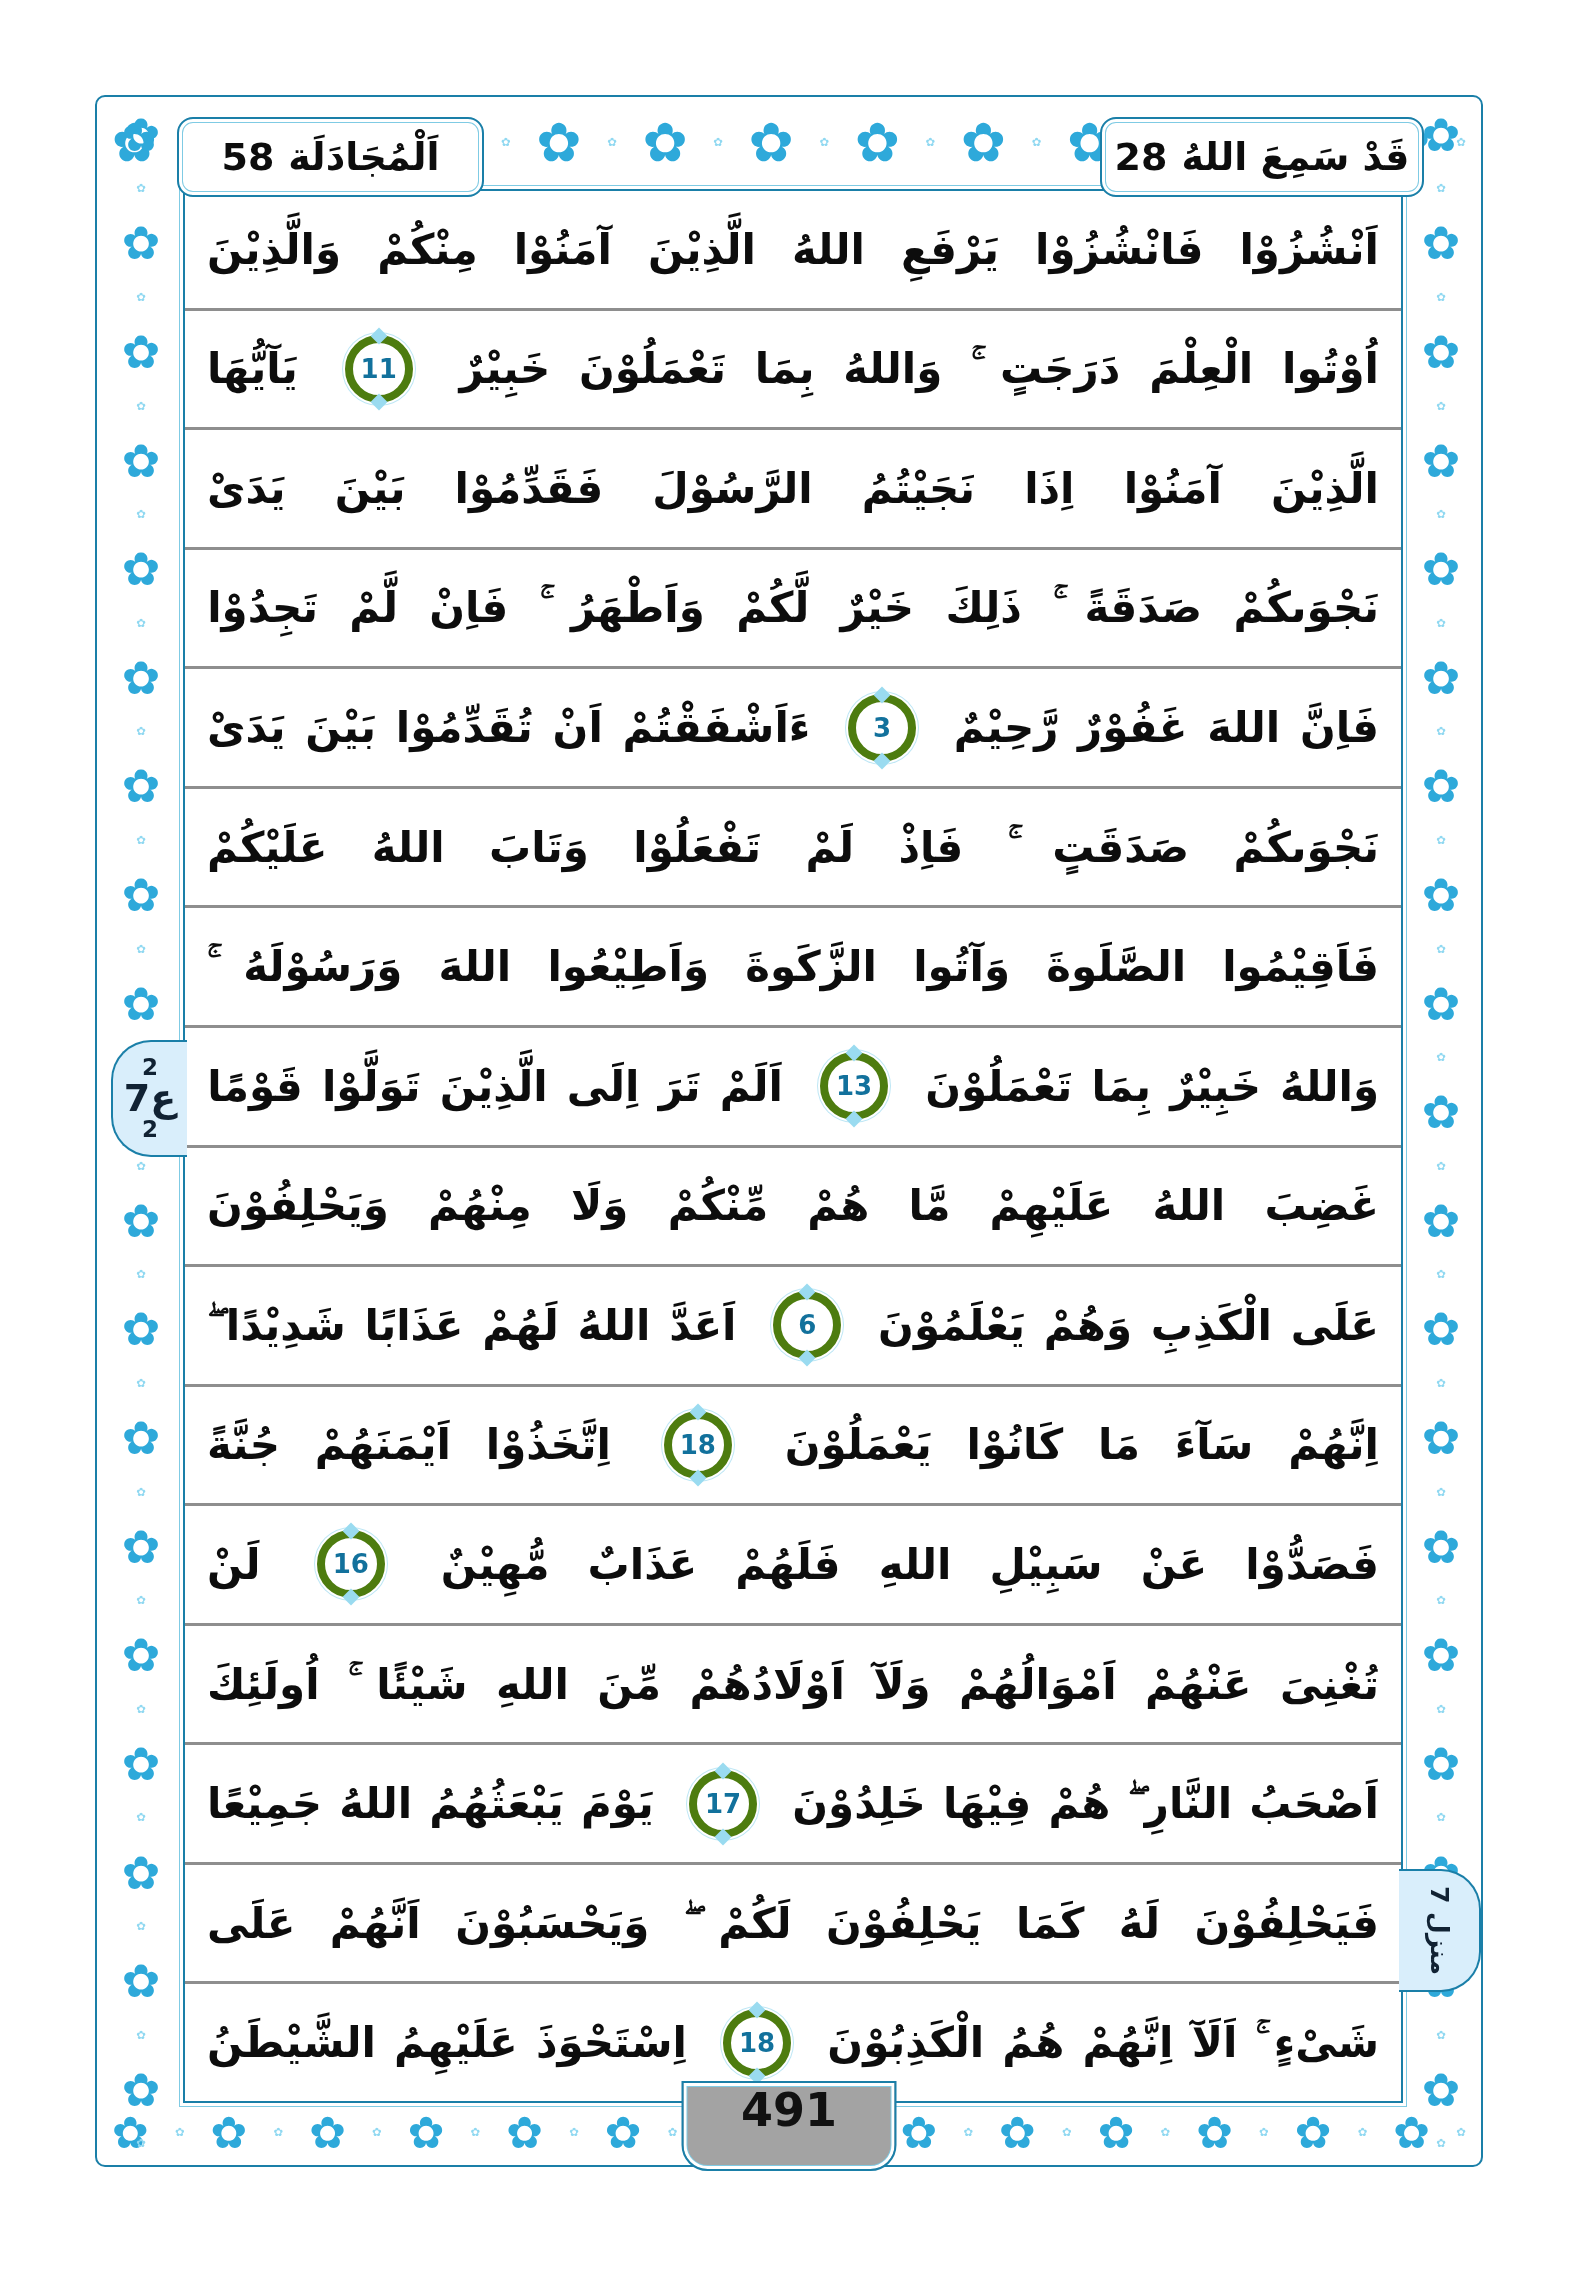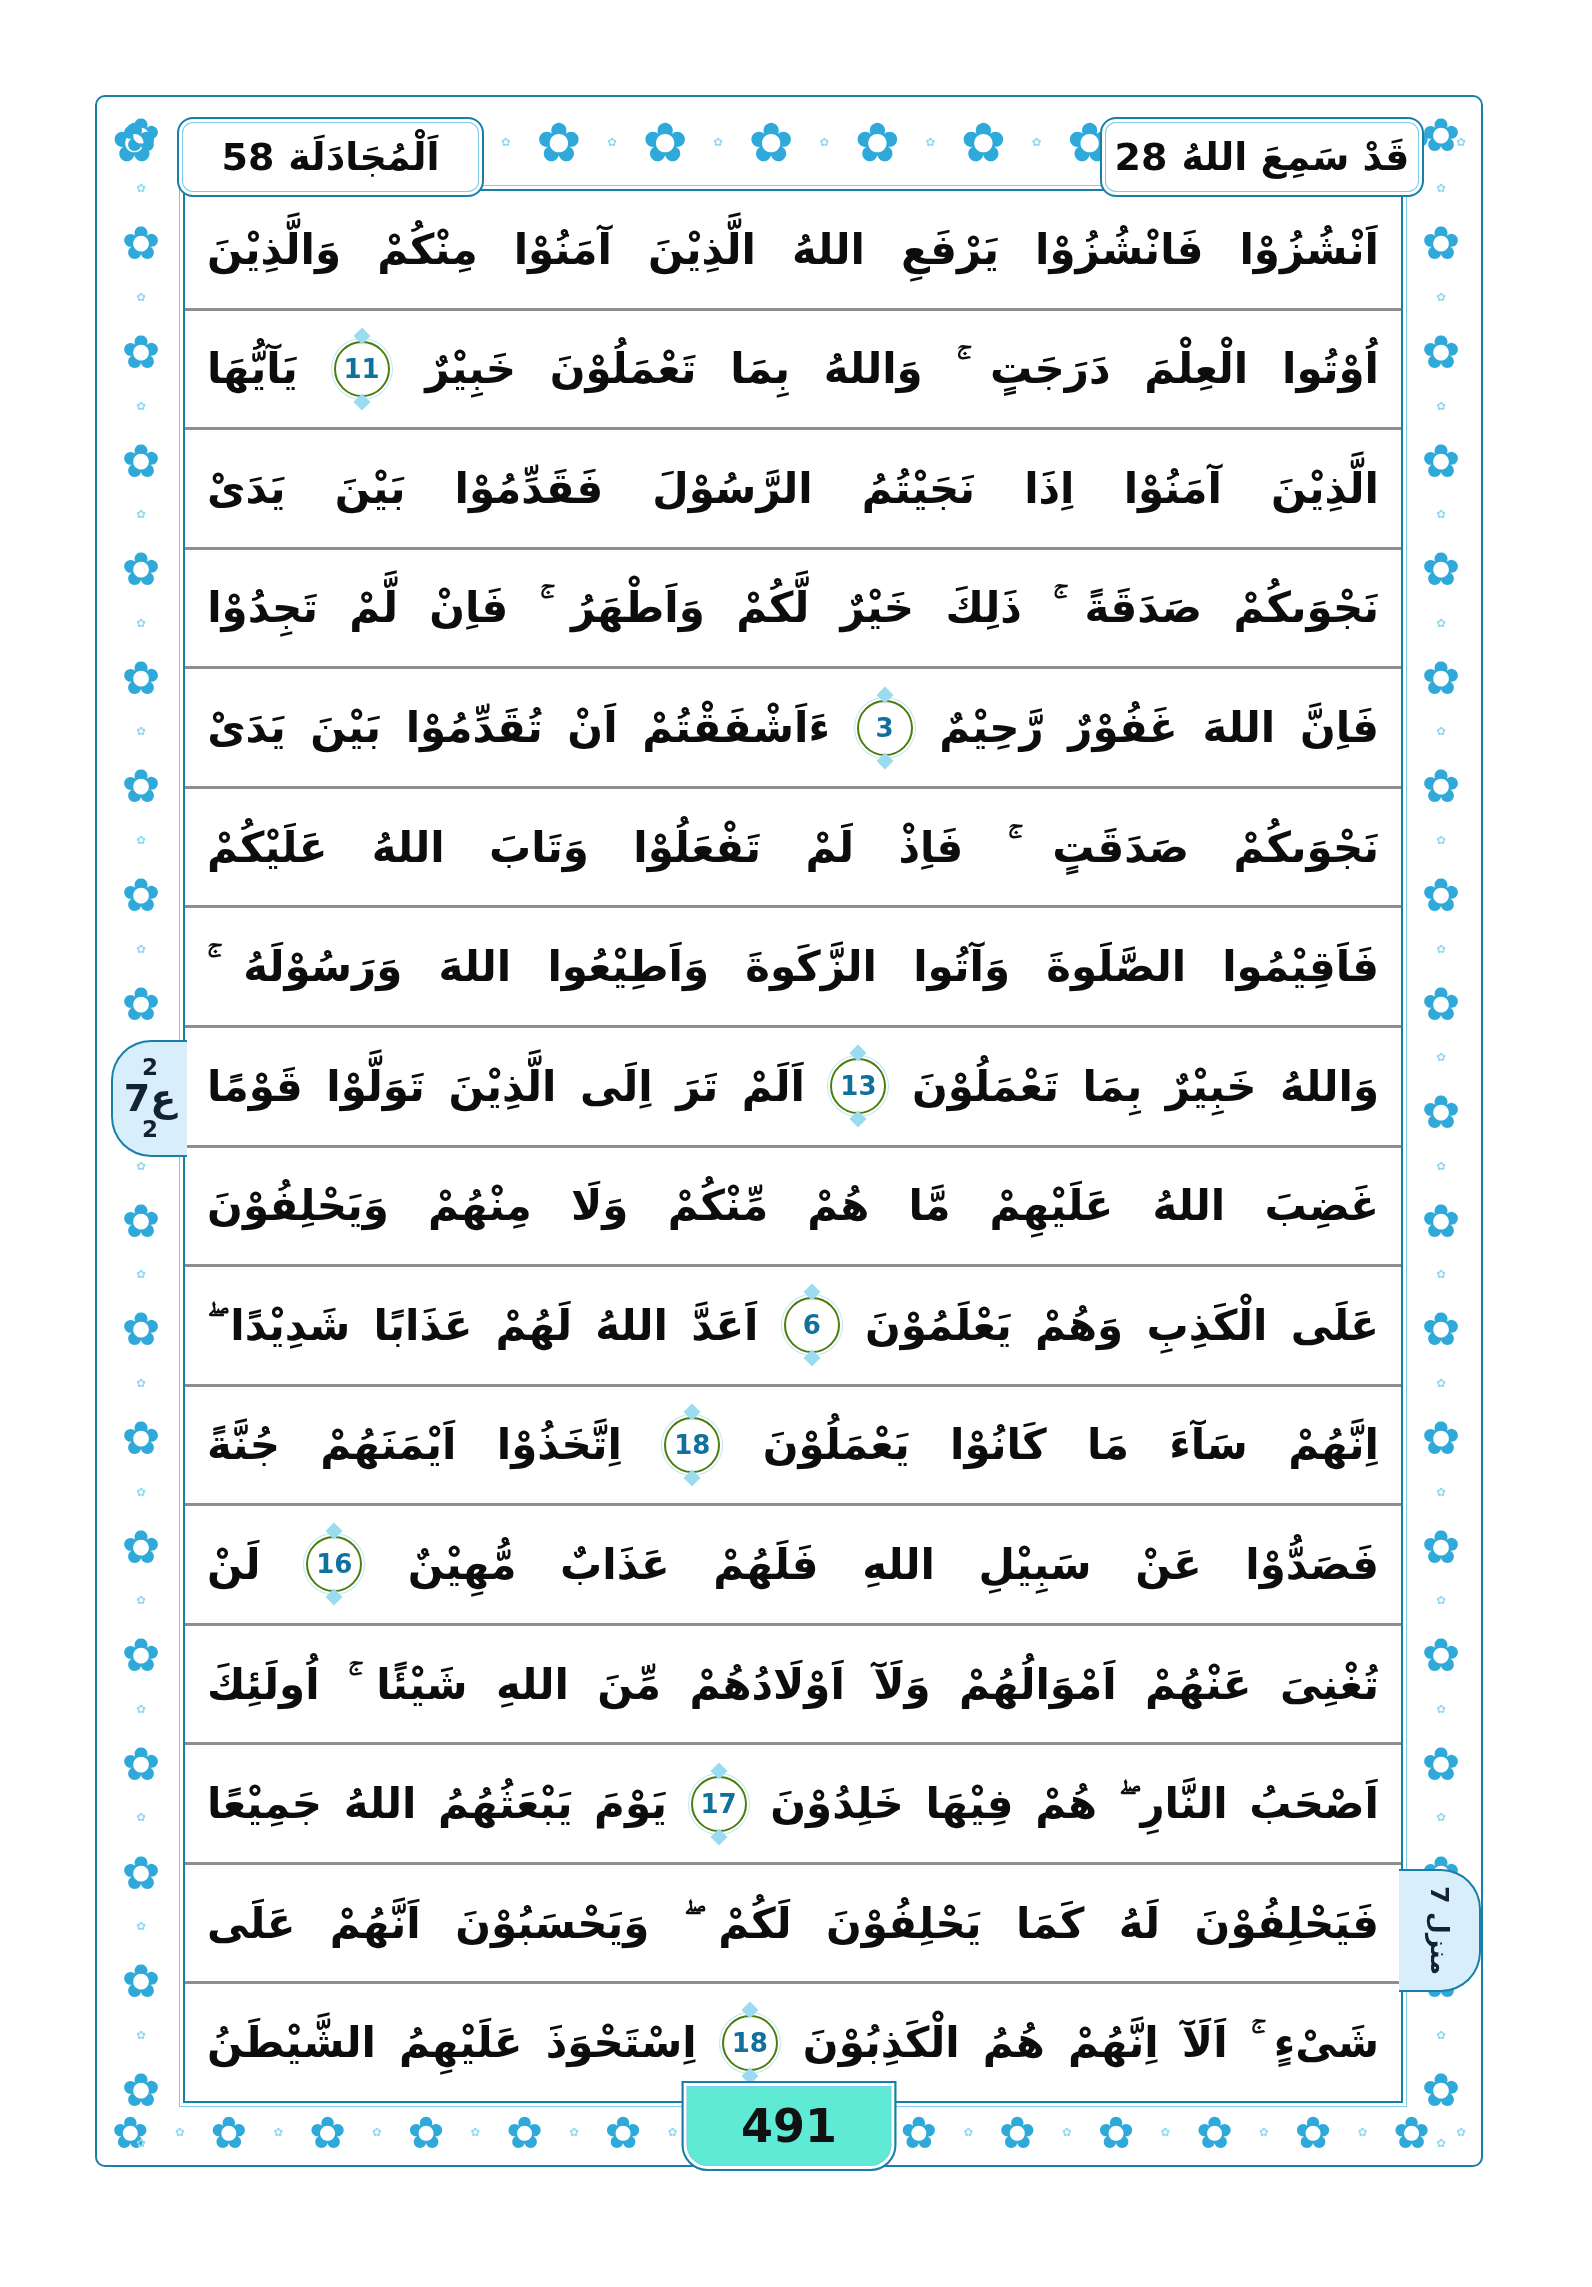--- a/index.html
+++ b/index.html
@@ -29,22 +29,22 @@
              box-shadow:0 0 0 3px #ffffff,0 0 0 4px #7fcbe4;
              display:flex;flex-direction:column;z-index:2;}
   .qline{flex:1;display:flex;direction:rtl;align-items:center;justify-content:space-between;
          padding:0 22px;font-size:42px;font-weight:bold;color:#0d0d0d;white-space:nowrap;}
   .qline + .qline{border-top:3px solid #8e8e8e;}
   .word{display:inline-block;}
 
   
   .vbadge{position:relative;display:inline-flex;align-items:center;justify-content:center;
           min-width:52px;height:52px;border-radius:50%;background:#ffffff;
-          border:2px solid #4d7c0f;box-shadow:0 0 0 2px #ffffff,0 0 0 3px #bfe7f5;
-          color:#12719c;font-size:26px;font-weight:bold;margin:0 2px;}
+          border:8px solid #4d7c0f;box-shadow:0 0 0 2px #ffffff,0 0 0 3px #bfe7f5;
+          color:#12719c;font-size:26px;font-weight:bold;margin:0 18px;}
   .vbadge::before,.vbadge::after{content:"";position:absolute;left:50%;width:12px;height:12px;
           background:#9adbf0;transform:translateX(-50%) rotate(45deg);}
   .vbadge::before{top:-13px;} .vbadge::after{bottom:-13px;}
 
   
   .htab{position:absolute;top:20px;height:76px;background:#ffffff;z-index:3;
         border:2px solid #1a7fa8;border-radius:16px;
         box-shadow:inset 0 0 0 3px #ffffff,inset 0 0 0 4px #7fcbe4;
         display:flex;direction:rtl;align-items:center;justify-content:center;gap:14px;
         font-size:38px;font-weight:bold;color:#0d0d0d;}
@@ -58,24 +58,24 @@
         align-items:center;justify-content:center;line-height:1.02;
         font-size:23px;font-weight:bold;color:#123;}
   .ruku-ayn{font-size:38px;}
   .manzil-tab{position:absolute;left:1302px;top:1772px;width:80px;height:119px;z-index:3;
         background:#d9eefb;border:2px solid #1a7fa8;border-left:none;
         border-radius:0 40px 40px 0;display:flex;align-items:center;justify-content:center;
         writing-mode:vertical-rl;font-size:25px;font-weight:bold;color:#123;}
 
   
   .pageno-tab{position:absolute;left:50%;transform:translateX(-50%);bottom:-6px;
-        width:211px;height:86px;z-index:3;background:#5eead4;
+        width:211px;height:86px;z-index:3;background:#a3a3a3;
         border:2px solid #1a7fa8;border-radius:0 0 26px 26px;
         box-shadow:inset 0 0 0 3px #ffffff,inset 0 0 0 4px #7fcbe4;
-        display:flex;align-items:center;justify-content:center;
+        display:flex;align-items:flex-start;justify-content:center;
         font-size:46px;font-weight:bold;color:#111111;}
 </style>
 </head>
 <body>
 
 <div class="page">
   <div class="frame">
 
     <div class="strip strip-top">
         <span class="motif">✿</span>

